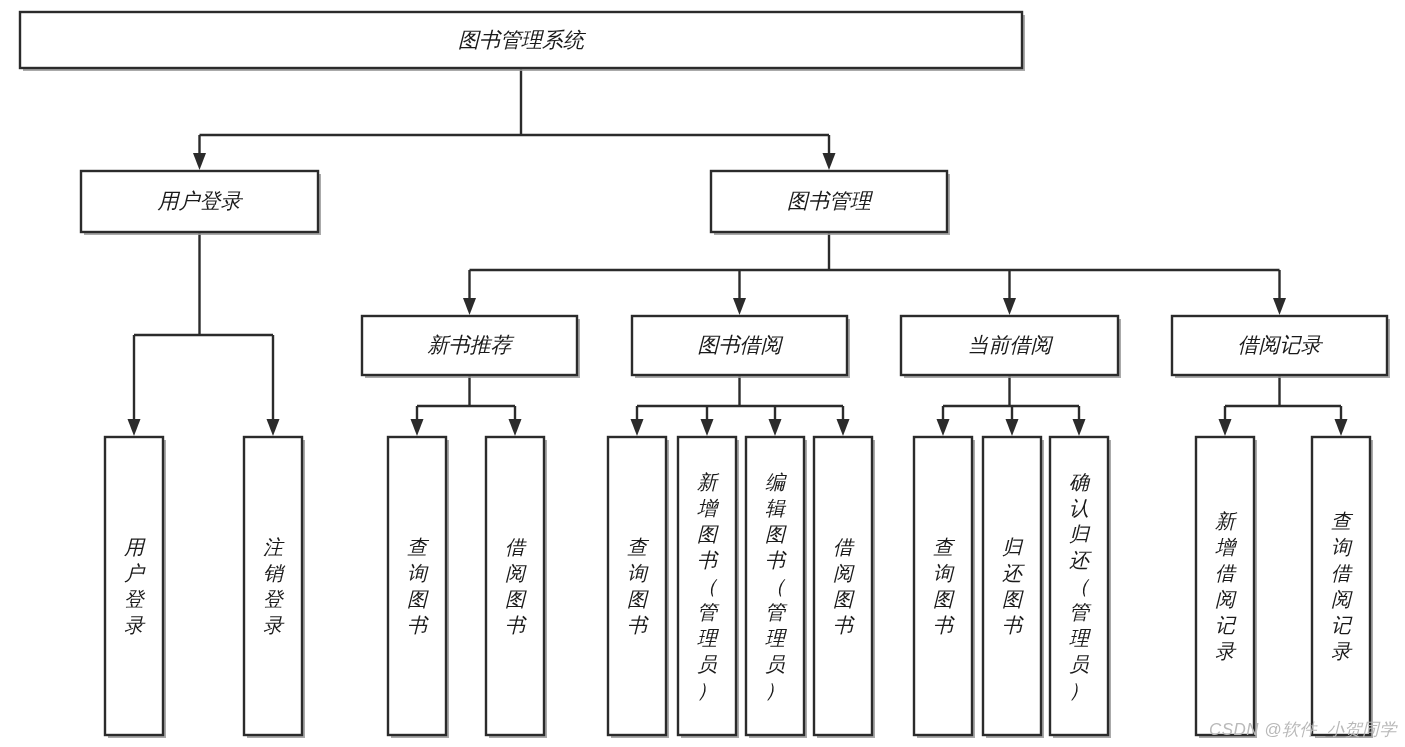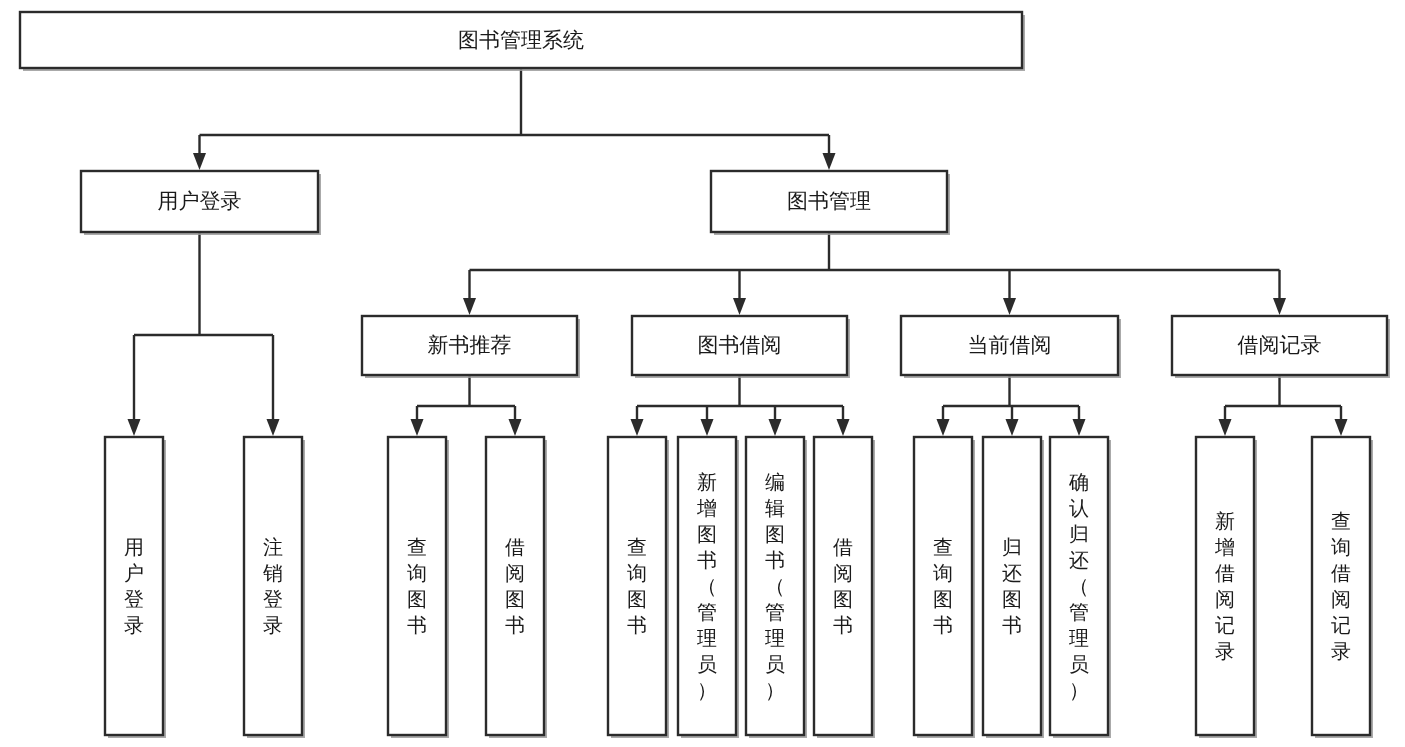--- a/index.html
+++ b/index.html
@@ -12,20 +12,21 @@
     width: 1405px;
     height: 747px;
     overflow: hidden;
     font-family: "Liberation Sans", "DejaVu Sans", sans-serif;
     position: relative;
   }
   #diagram-root {
     position: relative;
     width: 1405px;
     height: 747px;
+    font-style: italic;
   }
   svg#tree-svg {
     position: absolute;
     left: 0;
     top: 0;
     width: 1405px;
     height: 747px;
     display: block;
   }
   .node-box {
@@ -241,13 +242,14 @@
           <rect x="1196" y="437" width="58" height="298" class="node-box"></rect>
           <text x="1225" y="528.28" class="node-label-v"><tspan x="1225" dy="0">新</tspan><tspan x="1225" dy="26">增</tspan><tspan x="1225" dy="26">借</tspan><tspan x="1225" dy="26">阅</tspan><tspan x="1225" dy="26">记</tspan><tspan x="1225" dy="26">录</tspan></text>
         </g>
         <g>
           <rect x="1315" y="440" width="58" height="298" class="node-shadow"></rect>
           <rect x="1312" y="437" width="58" height="298" class="node-box"></rect>
           <text x="1341" y="528.28" class="node-label-v"><tspan x="1341" dy="0">查</tspan><tspan x="1341" dy="26">询</tspan><tspan x="1341" dy="26">借</tspan><tspan x="1341" dy="26">阅</tspan><tspan x="1341" dy="26">记</tspan><tspan x="1341" dy="26">录</tspan></text>
         </g>
       </g>
   </svg>
+  <div class="watermark">CSDN @软件_小贺同学</div>
 </div>
 
 </body></html>

